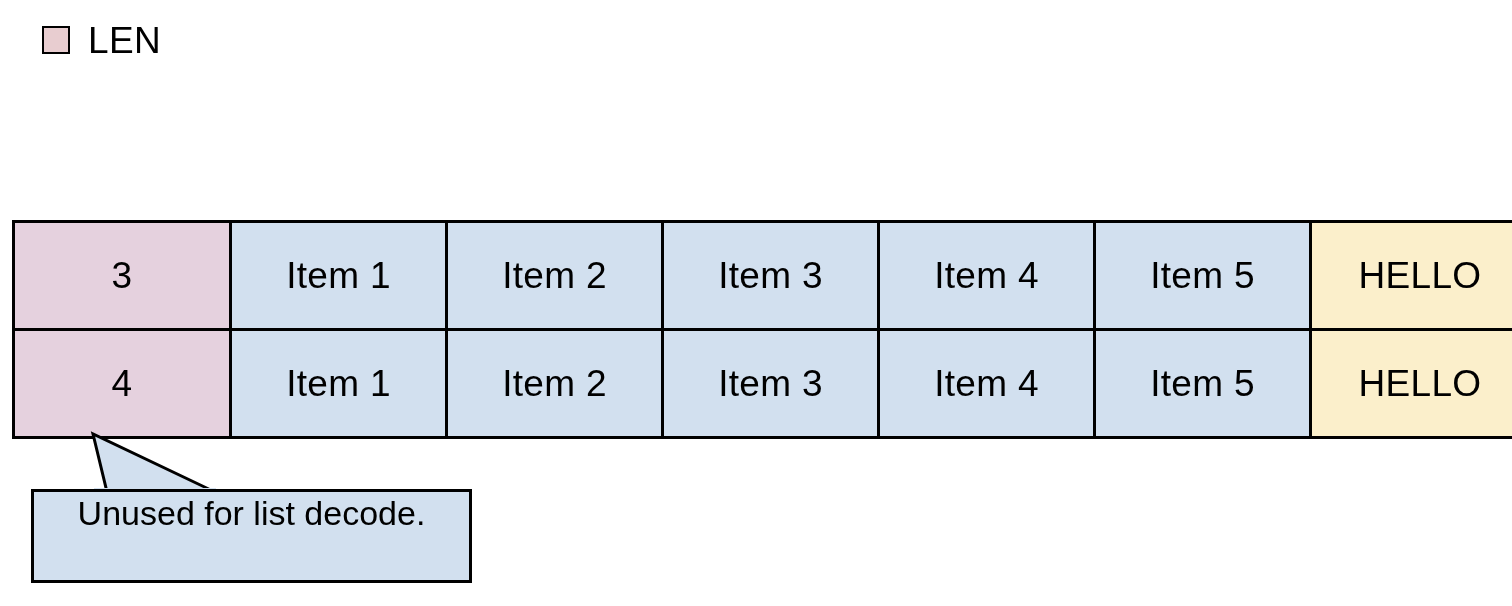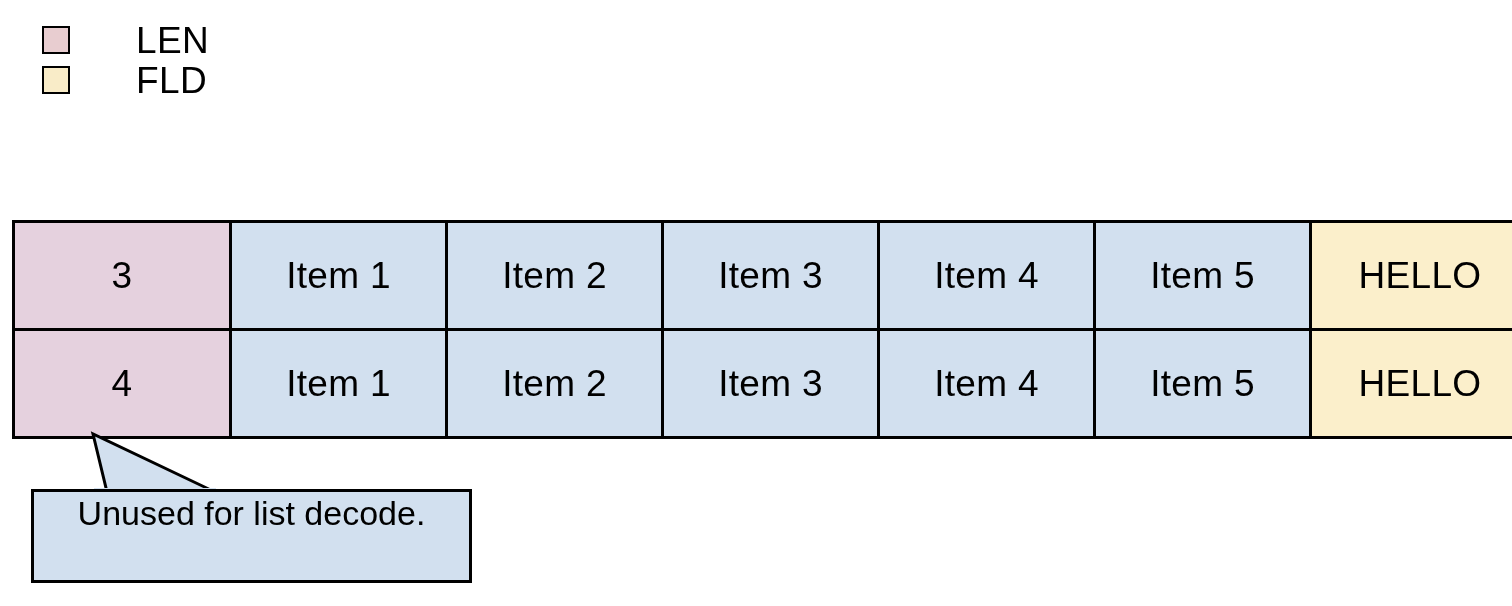--- a/index.html
+++ b/index.html
@@ -20,21 +20,20 @@
   #legend {
     position: absolute;
     left: 42px;
     top: 20px;
     width: 300px;
   }
   .legend-row {
     display: flex;
     align-items: center;
     height: 40px;
-    gap: 48px;
   }
   .legend-swatch {
     width: 28px;
     height: 28px;
     border: 2px solid #000000;
     box-sizing: border-box;
     flex: 0 0 auto;
   }
   .legend-label {
     margin-left: 18px;
@@ -95,24 +94,20 @@
   }
 </style>
 </head>
 <body>
 
 <div id="legend">
   <div class="legend-row">
     <span class="legend-swatch" style="background:#e8cdd0"></span>
     <span class="legend-label">LEN</span>
   </div>
-  <div class="legend-row">
-    <span class="legend-swatch" style="background:#f9ecc8"></span>
-    <span class="legend-label">FLD</span>
-  </div>
 </div>
 
 <table id="packet-table">
   <tbody>
     <tr>
       <td class="cell-len" style="background:#e5d1de">3</td>
       <td class="cell-lst" style="background:#d2e0ef">Item 1</td>
       <td class="cell-lst" style="background:#d2e0ef">Item 2</td>
       <td class="cell-lst" style="background:#d2e0ef">Item 3</td>
       <td class="cell-lst" style="background:#d2e0ef">Item 4</td>

